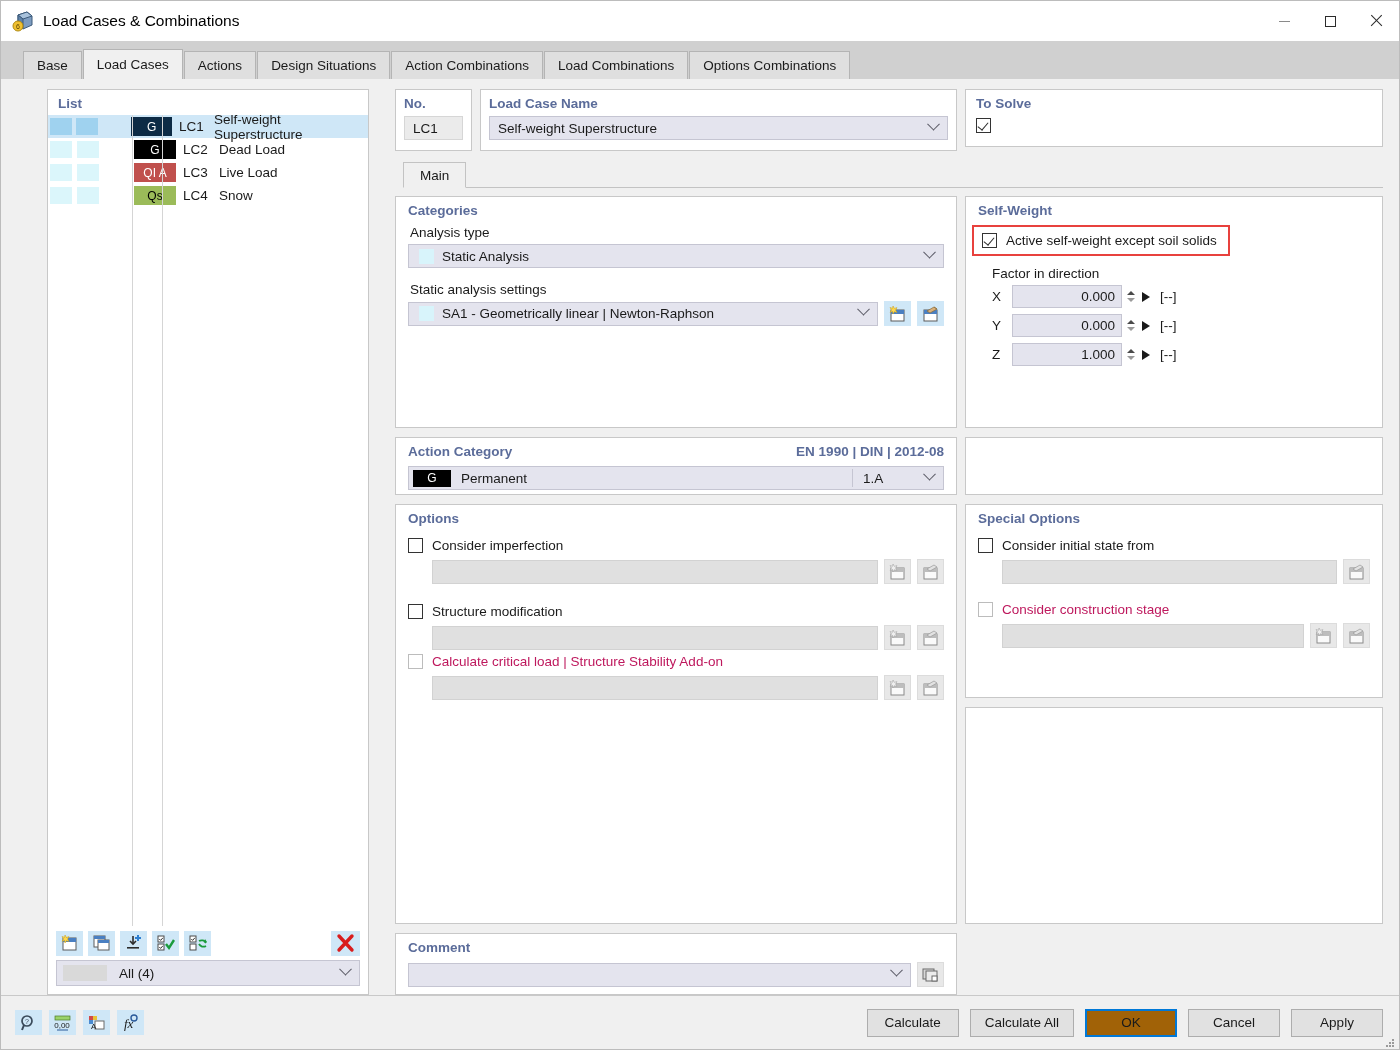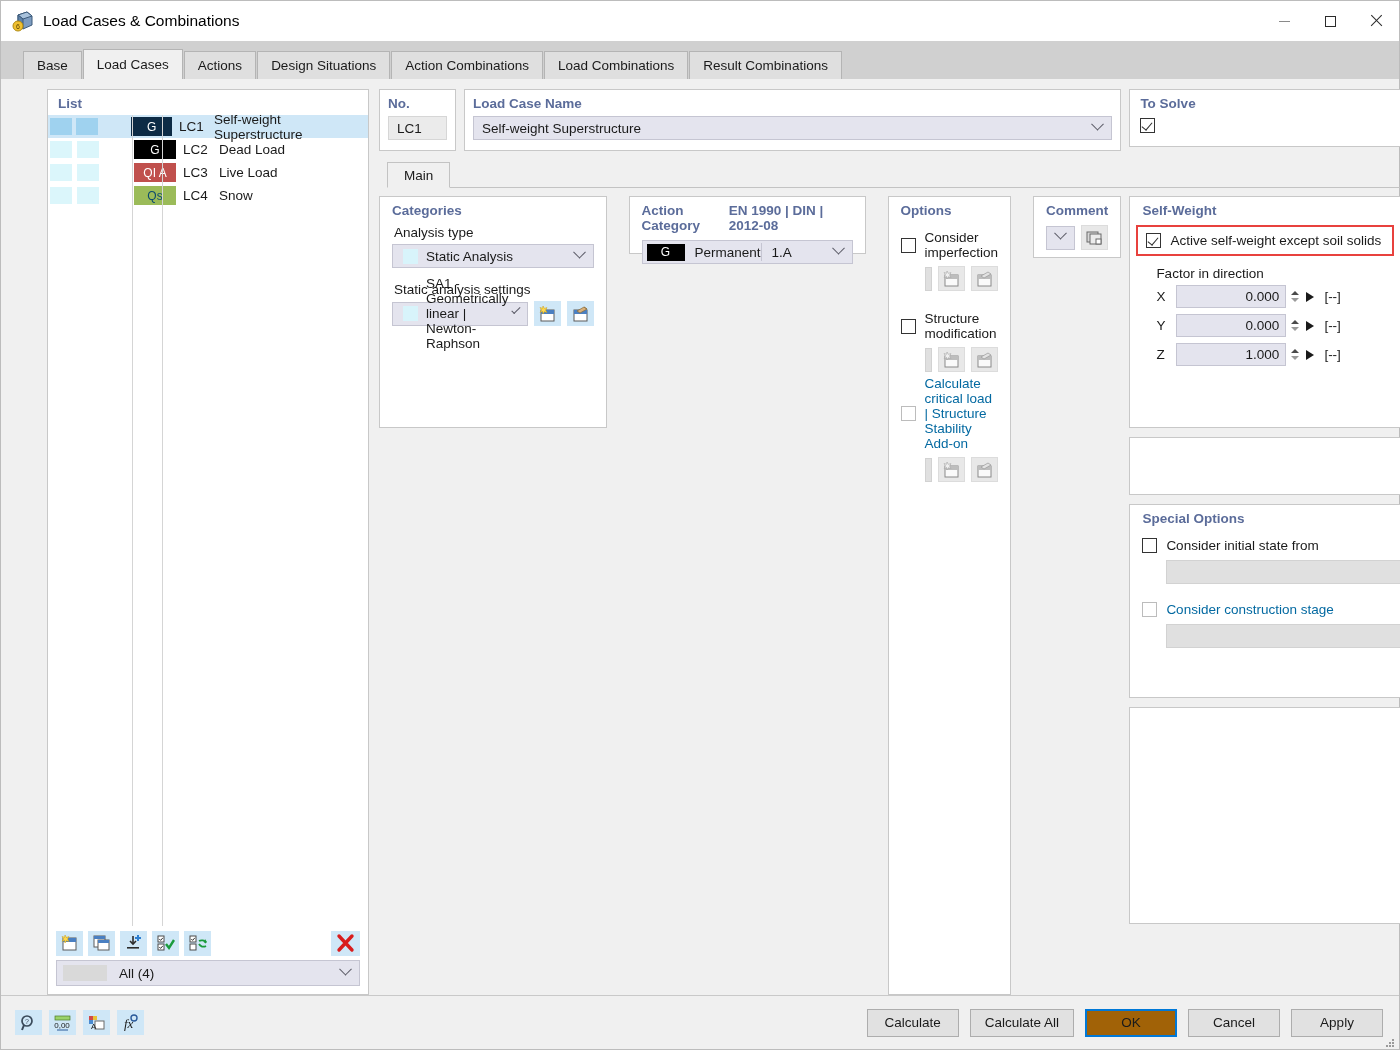--- a/index.html
+++ b/index.html
@@ -35,21 +35,21 @@
   .tabstrip { height:38px; background:#d0d0d0; display:flex; align-items:flex-end;
               padding-left:22px; flex:0 0 38px; }
   .tab { height:28px; padding:0 13px; display:flex; align-items:center; font-size:13.5px;
          background:#dfdfdf; border:1px solid #b4b4b4; border-bottom:none; color:#1a1a1a;
          margin-right:1px; }
   .tab.active { background:#f0f0f0; height:30px; }
 
   
   .content { flex:1 1 auto; position:relative; background:#f0f0f0; padding:0; display:flex; }
 
-  .left-col { width:346px; margin:10px 0 0 22px; display:flex; flex-direction:column; flex:0 0 346px;padding-left:24px; }
+  .left-col { width:346px; margin:10px 16px 0 22px; display:flex; flex-direction:column; flex:0 0 346px;padding-left:24px; }
   .right-col { flex:1 1 auto; margin:10px 16px 0 10px; display:flex; flex-direction:column; }
 
   
   .list-panel { background:#fff; border:1px solid #c8c8c8; flex:1 1 auto;
                 display:flex; flex-direction:column; }
   .panel-title { color:#5b6c9a; font-weight:bold; font-size:13.5px; padding:6px 10px 4px 10px; }
   .list-body { flex:1 1 auto; position:relative; }
   .list-row { height:23px; display:flex; align-items:stretch; font-size:13.5px; }
   .list-row.selected { background:#cfe7f7; }
   .cell-c1 { width:27px; }
@@ -91,37 +91,37 @@
           border-right:1.6px solid #2b2b2b; border-bottom:1.6px solid #2b2b2b; transform:rotate(40deg); }
   .cbox.disabled { border-color:#bcbcbc; }
 
   
   .tabpane { flex:1 1 auto; display:flex; flex-direction:column; margin-top:10px; }
   .subtabs { display:flex; align-items:flex-end; height:27px; padding-left:8px; }
   .subtab { height:26px; padding:0 16px; display:flex; align-items:center; background:#f0f0f0;
             border:1px solid #c3c3c3; border-bottom:1px solid #f0f0f0; font-size:13.5px; }
   .subtab-fill { flex:1 1 auto; border-bottom:1px solid #c3c3c3; height:26px; }
   .pane-body { flex:1 1 auto; display:flex; gap:8px; padding-top:8px; }
-  .pane-left { flex:1 1 auto; display:flex; gap:22px; }
+  .pane-left { flex:1 1 auto; display:flex; flex-direction:column; gap:9px; }
   .pane-right { width:418px; flex:0 0 418px; display:flex; flex-direction:column; gap:9px; }
 
   .grp { background:#fff; border:1px solid #c8c8c8; padding:6px 12px 10px 12px; position:relative; }
   .grp-title { color:#5b6c9a; font-weight:bold; font-size:13.5px; margin-bottom:7px; }
   .grp-title-row { display:flex; align-items:flex-start; margin-bottom:7px; }
   .grp-title-row .right { margin-left:auto; color:#5b6c9a; font-weight:bold; font-size:13.5px; }
   .lbl { font-size:13.5px; margin:6px 0 4px 2px; }
   .swatch { width:15px; height:15px; background:#d8f4fb; margin:0 8px 0 2px; flex:0 0 15px; }
   .row { display:flex; align-items:center; }
   .iconbtn { width:27px; height:25px; background:#cfe7f7; margin-left:6px; display:flex;
              align-items:center; justify-content:center; flex:0 0 27px; }
   .iconbtn.gray { background:#e8e8e8; border:1px solid #dcdcdc; }
   .gfield { height:24px; background:#e0e0e0; border:1px solid #d2d2d2; flex:1 1 auto; }
   .cbrow { display:flex; align-items:center; gap:9px; margin-top:9px; }
   .cbrow .t { font-size:13.5px; }
-  .cbrow .t.dim { color:#0369a1; }
+  .cbrow .t.dim { color:#be185d; }
 
   
   .hl { border:2.5px solid #e8413d; padding:6px 8px; display:flex; align-items:center; gap:9px;
         margin:0 0 6px -6px; width:258px; background:#fff; }
   .factor-label { margin:10px 0 4px 14px; font-size:13.5px; }
   .frow { display:flex; align-items:center; margin:0 0 6px 14px; }
   .frow .ax { width:20px; font-size:13.5px; }
   .spin { width:110px; height:23px; background:#e4e4ee; border:1px solid #c5c5d2;
           display:flex; align-items:center; justify-content:flex-end; padding-right:6px;
           font-size:13.5px; }
@@ -175,21 +175,21 @@
     </div>
   </div>
 
   <div class="tabstrip">
     <div class="tab">Base</div>
     <div class="tab active">Load Cases</div>
     <div class="tab">Actions</div>
     <div class="tab">Design Situations</div>
     <div class="tab">Action Combinations</div>
     <div class="tab">Load Combinations</div>
-    <div class="tab">Result Combinations</div>
+    <div class="tab">Options Combinations</div>
   </div>
 
   <div class="content">
 
     <div class="left-col">
       <div class="list-panel">
         <div class="panel-title">List</div>
         <div class="list-body">
           <div class="col-line" style="left:84px"></div>
           <div class="col-line" style="left:114px"></div>
@@ -234,21 +234,21 @@
           </div>
 
           <div class="list-row">
             <div class="cell-c1">
                 <div class="sw" style="height:17px;background:#dbf6fb"></div>
               </div>
             <div class="cell-c2">
                 <div class="sw" style="height:17px;background:#dbf6fb"></div>
               </div>
             <div style="width:30px"></div>
-            <div class="cat-badge" style="background:#9bbb59;color:#0c4a6e">Qs</div>
+            <div class="cat-badge" style="background:#9bbb59;color:#000000">Qs</div>
             <div class="cell-no">LC4</div>
             <div class="cell-name">Snow</div>
           </div>
         </div>
 
         <div class="list-toolbar">
           <div class="tbtn">
             <svg width="19" height="18" viewBox="0 0 19 18">
                 <rect x="3" y="4" width="13" height="12" fill="#fff" stroke="#5a5a5a"></rect>
                 <rect x="3" y="4" width="13" height="4" fill="#4a7fc1"></rect>

